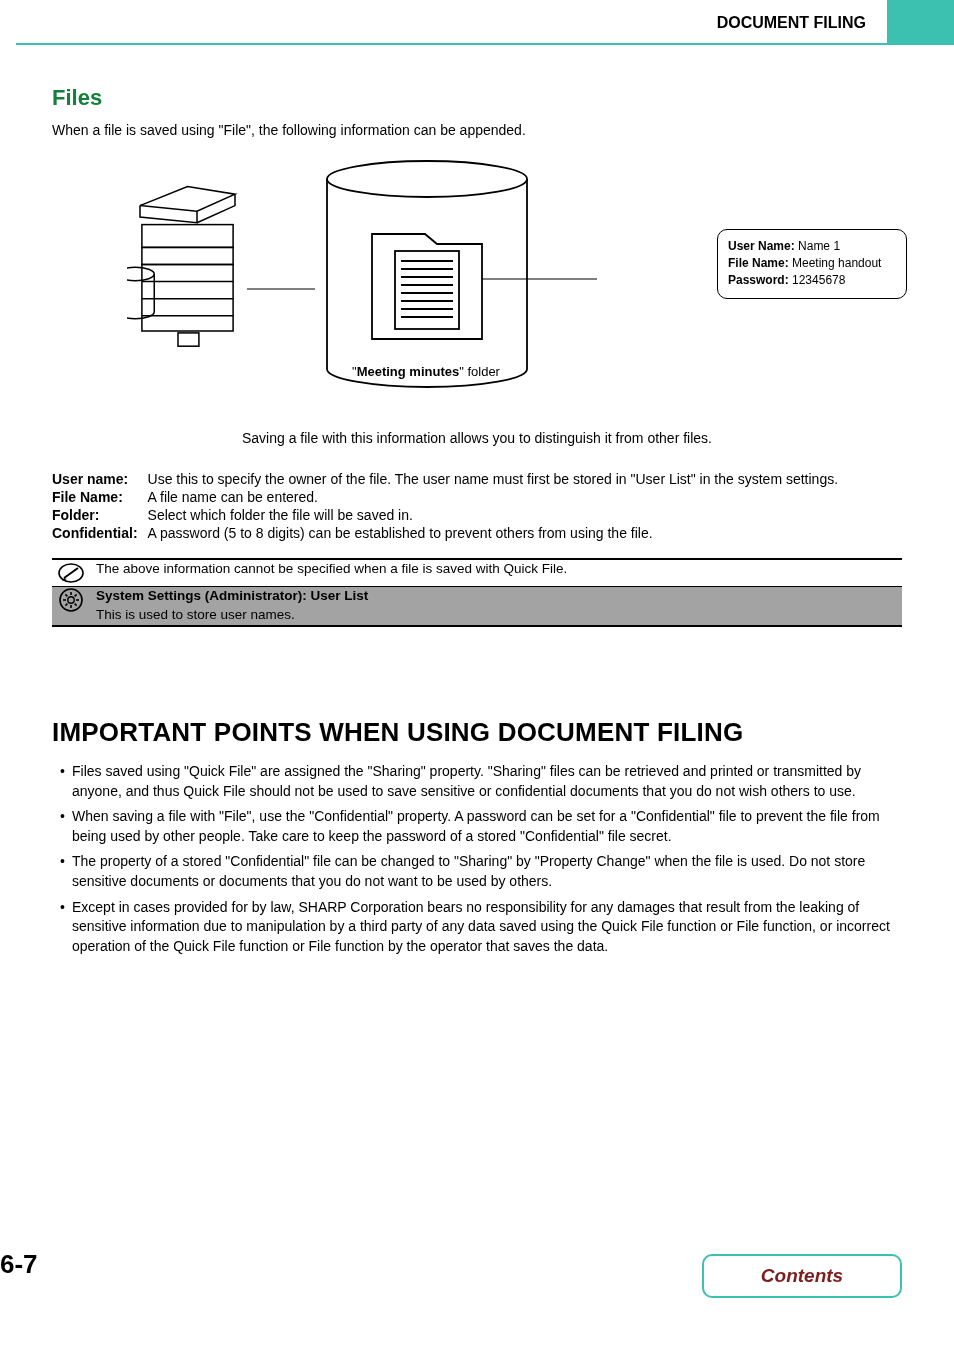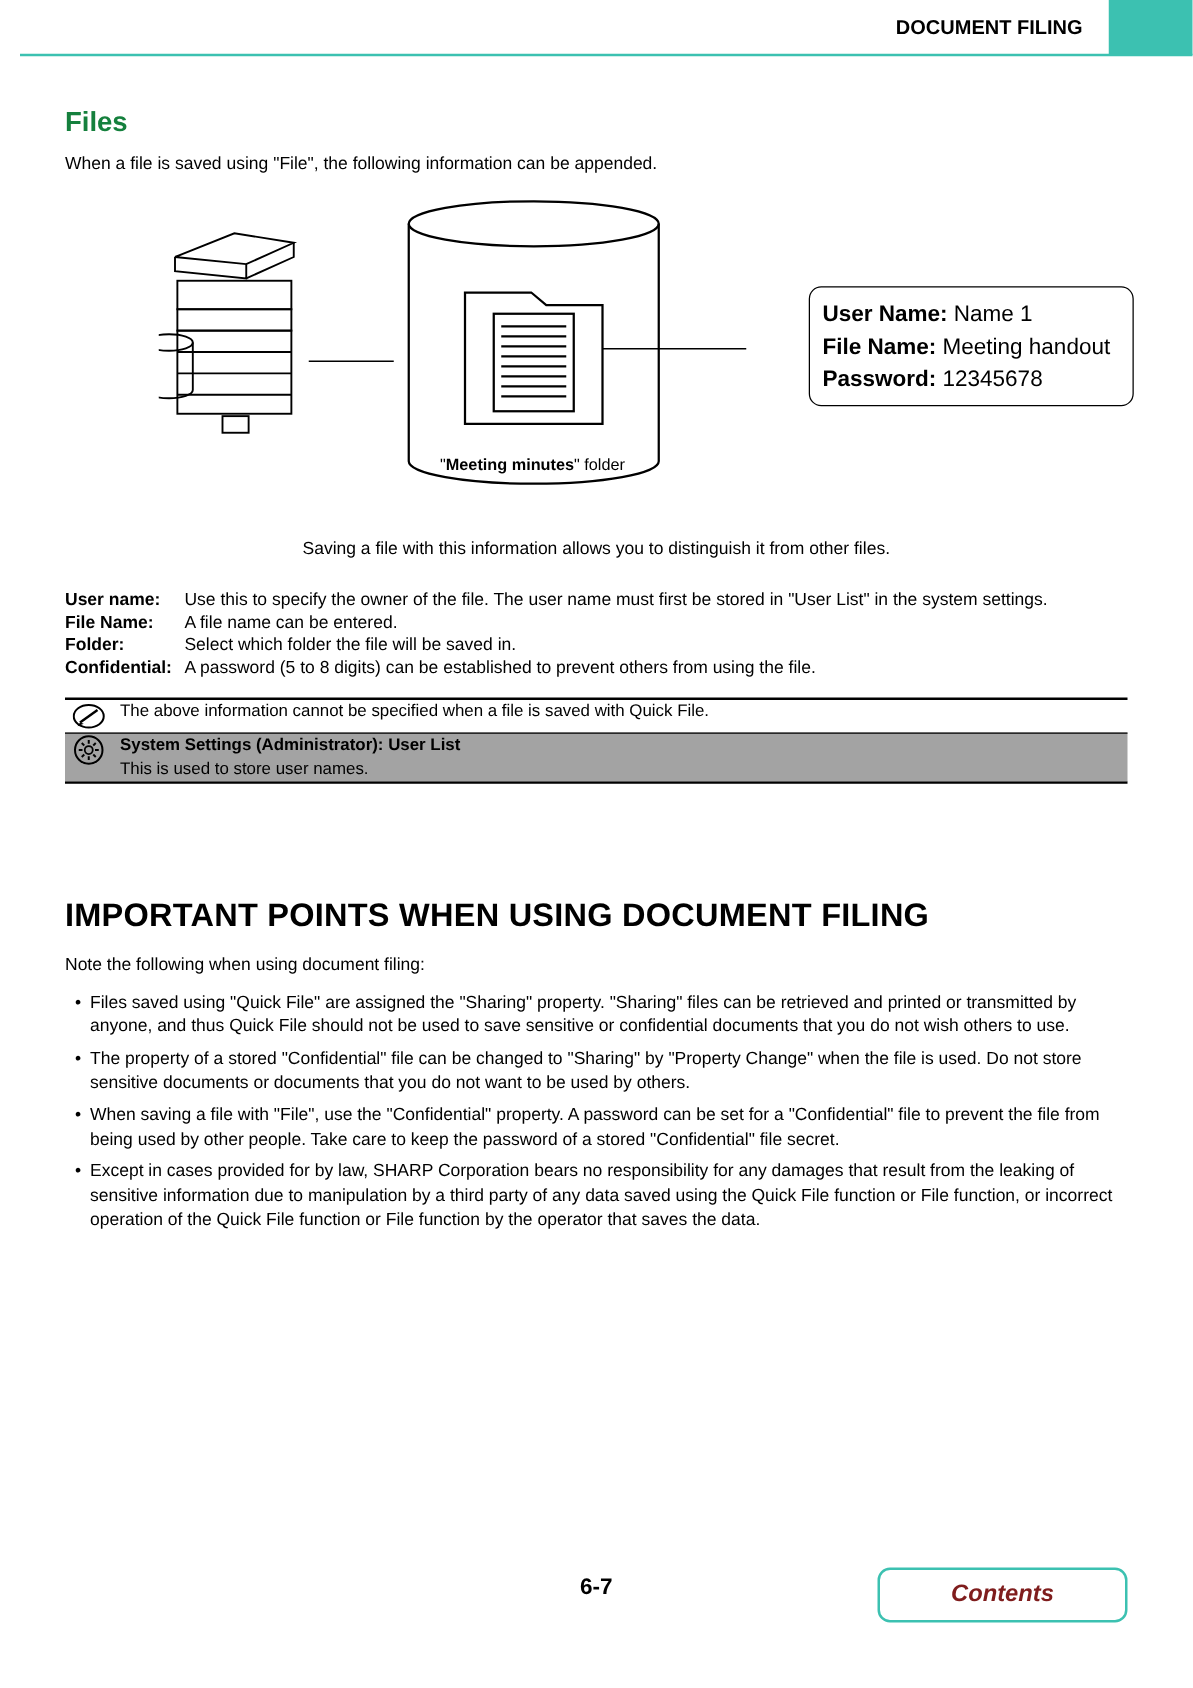--- a/index.html
+++ b/index.html
@@ -28,42 +28,42 @@
   h2.section { font-size: 22px; font-weight: bold; margin: 0 0 10px 0; color:#15803d;}
   p { margin: 0 0 10px 0; line-height: 1.4; }
   .diagram { position: relative; width: 700px; height: 260px; margin: 18px auto 10px auto; }
   .printer {
     position: absolute; left: 0; top: 20px; width: 140px; height: 190px;
   }
   .disk {
     position: absolute; left: 190px; top: 0; width: 220px; height: 240px;
   }
   .callout-box {
-    position: absolute; right: -80px; top: 70px; width: 260px;
+    position: absolute; right: -80px; top: 70px; width: 190px;
     border: 1.5px solid #000; border-radius: 10px; padding: 8px 10px;
-    font-size: 18px; line-height: 1.45;
+    font-size: 12px; line-height: 1.45;
   }
   .callout-line { stroke:#000; stroke-width:1.2; fill:none; }
   .folder-label { position:absolute; left:225px; top:205px; font-size:13px; }
   .caption { text-align:center; margin: 10px 0 22px 0; }
   .def-table { display:table; border-spacing:0; }
   .def-row { display:table-row; }
   .def-term { display:table-cell; font-weight:bold; padding: 1px 10px 1px 0; white-space:nowrap; vertical-align:top;}
   .def-desc { display:table-cell; padding: 1px 0; }
   .note-block { margin-top:16px; border-top:2px solid #000; border-bottom:2px solid #000; }
   .note-row { display:flex; align-items:flex-start; padding:0 6px; }
   .note-row + .note-row { background:#a3a3a3; border-top:1px solid #000;}
   .note-icon { width:26px; height:26px; flex:0 0 26px; margin-right:12px; }
   .note-icon svg { width:26px; height:26px; }
   .note-text { font-size:13.5px; line-height:1.4; }
   h1.big { font-size:26px; font-weight:bold; margin: 90px 0 14px 0; letter-spacing:0.2px;}
   ul.bullets { list-style:none; padding:0; margin:6px 0 0 8px; }
   ul.bullets li { position:relative; padding-left:12px; margin-bottom:6px; line-height:1.4;}
   ul.bullets li::before { content:"•"; position:absolute; left:0; }
-  .page-num { position:absolute; bottom:70px; left:0; right:0; text-align:center; font-size:18px; font-weight:bold; }
+  .page-num { position:absolute; bottom:70px; left:0; right:0; text-align:left; font-size:26px; font-weight:bold; }
   .contents-btn {
     position:absolute; bottom:52px; right:52px;
     width:200px; height:44px; border:2px solid #3cc1b1; border-radius:10px;
     display:flex; align-items:center; justify-content:center;
     color:#7f1d1d; font-weight:bold; font-size:19px; font-style:italic;
   }
 </style>
 </head>
 <body>
 
@@ -184,24 +184,23 @@
             </svg>
         </div>
         <div class="note-text">
           <b>System Settings (Administrator): User List</b><br>
           <span>This is used to store user names.</span>
         </div>
       </div>
     </div>
 
     <h1 class="big">IMPORTANT POINTS WHEN USING DOCUMENT FILING</h1>
-    <p>Note the following when using document filing:</p>
     <ul class="bullets">
       <li>Files saved using "Quick File" are assigned the "Sharing" property. "Sharing" files can be retrieved and printed or transmitted by anyone, and thus Quick File should not be used to save sensitive or confidential documents that you do not wish others to use.</li>
+      <li>When saving a file with "File", use the "Confidential" property. A password can be set for a "Confidential" file to prevent the file from being used by other people. Take care to keep the password of a stored "Confidential" file secret.</li>
       <li>The property of a stored "Confidential" file can be changed to "Sharing" by "Property Change" when the file is used. Do not store sensitive documents or documents that you do not want to be used by others.</li>
-      <li>When saving a file with "File", use the "Confidential" property. A password can be set for a "Confidential" file to prevent the file from being used by other people. Take care to keep the password of a stored "Confidential" file secret.</li>
       <li>Except in cases provided for by law, SHARP Corporation bears no responsibility for any damages that result from the leaking of sensitive information due to manipulation by a third party of any data saved using the Quick File function or File function, or incorrect operation of the Quick File function or File function by the operator that saves the data.</li>
     </ul>
   </div>
 
   <div class="page-num">6-7</div>
   <div class="contents-btn">Contents</div>
 </div>
 
 </body></html>

